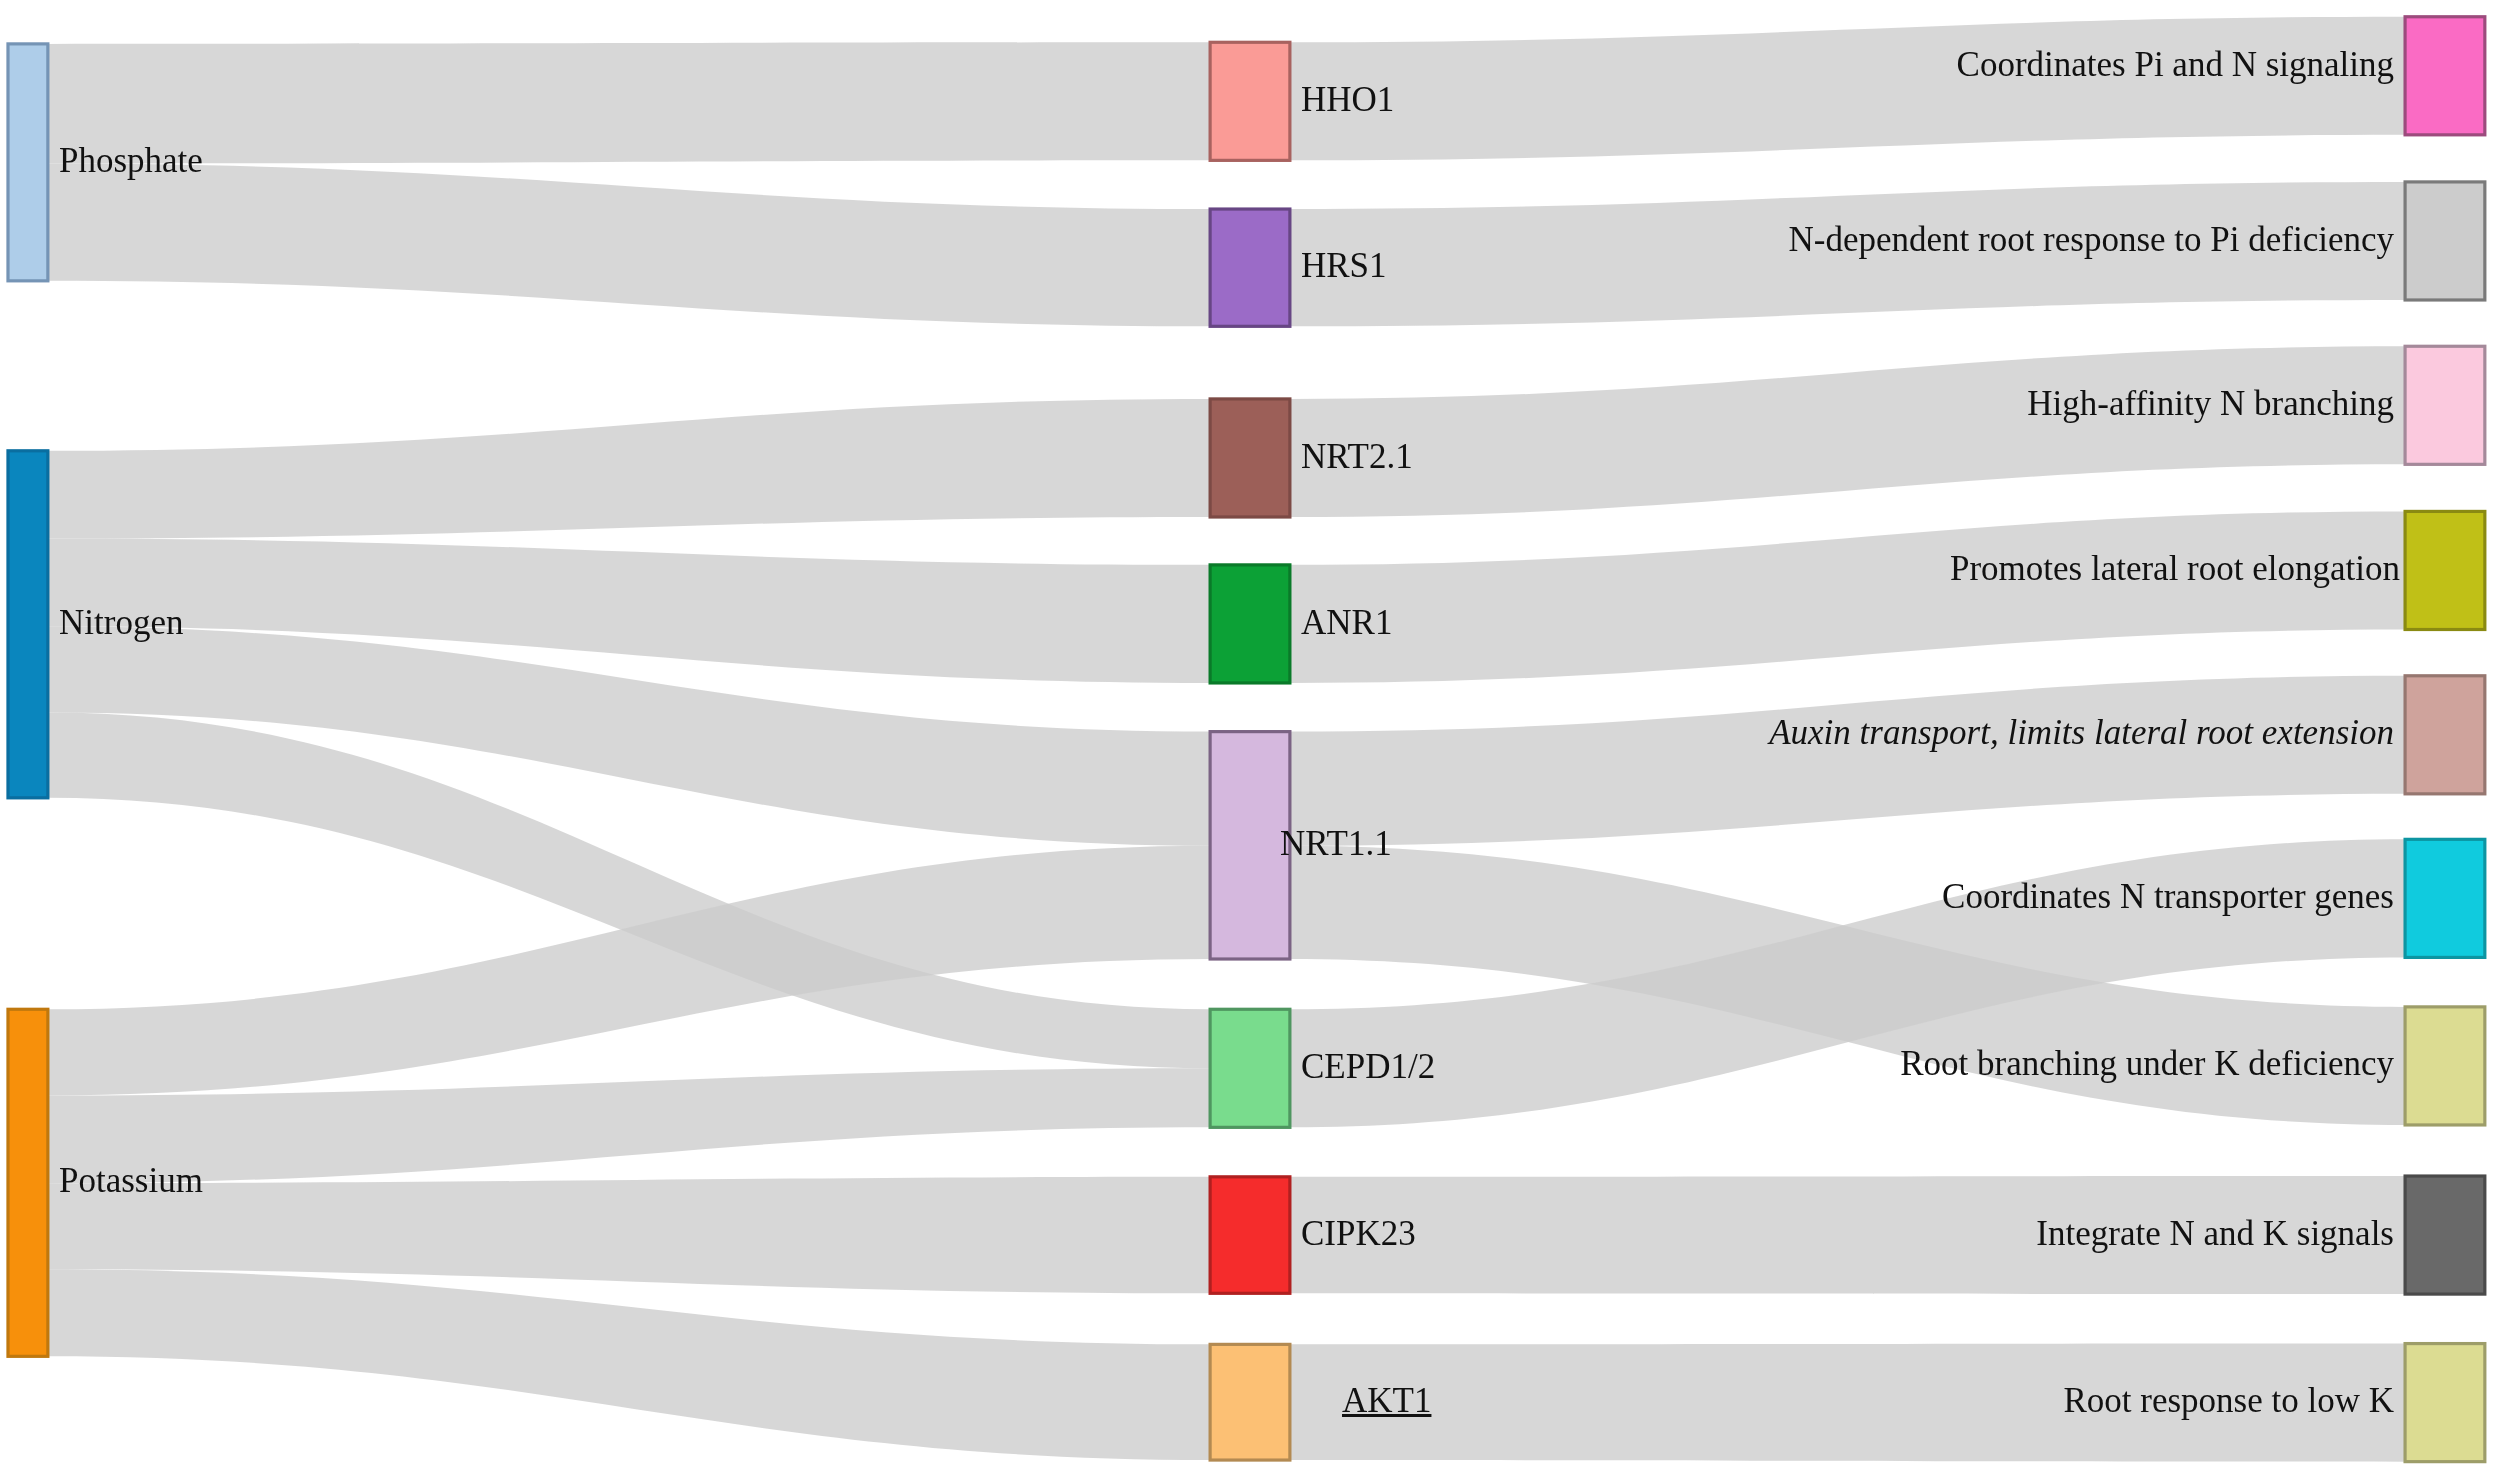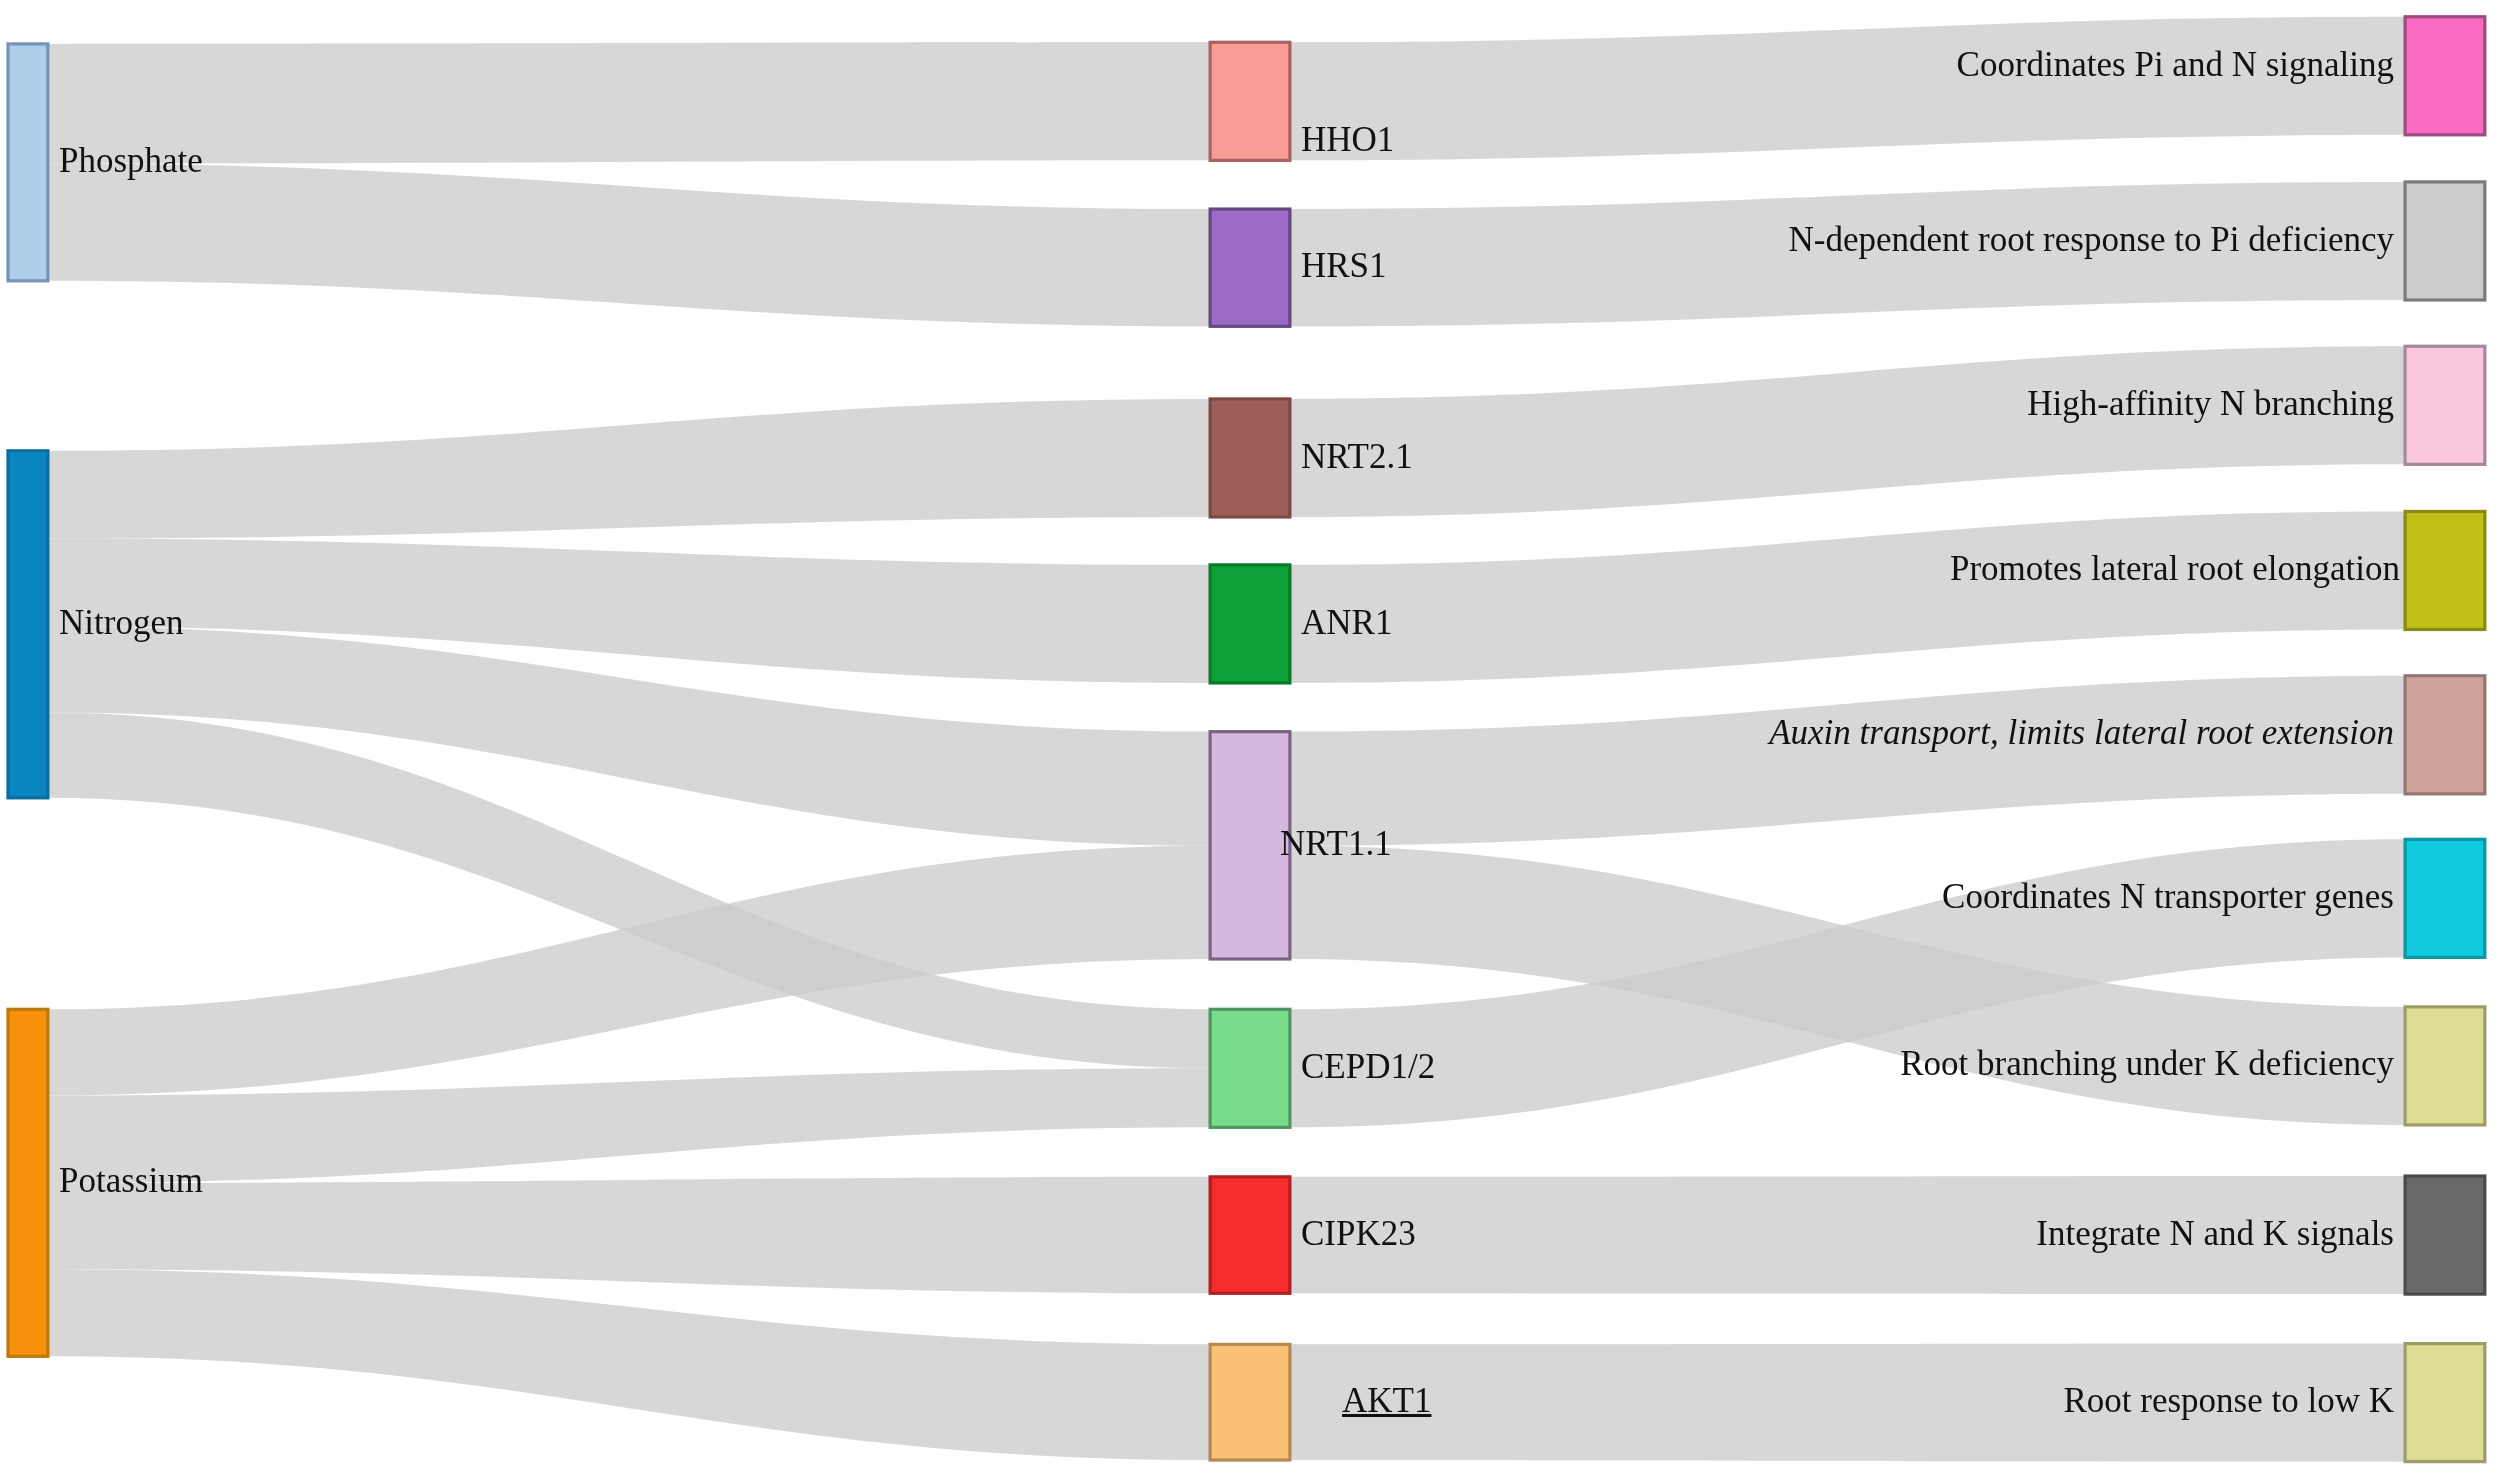--- a/index.html
+++ b/index.html
@@ -58,21 +58,21 @@
         <rect x="3015" y="1052" width="100" height="148" fill="#10CBDE" stroke="#0C95A2" class="node-rect"></rect>
         <rect x="3015" y="1262" width="100" height="148" fill="#DCDC92" stroke="#9D9D69" class="node-rect"></rect>
         <rect x="3015" y="1474" width="100" height="148" fill="#696969" stroke="#4A4A4A" class="node-rect"></rect>
         <rect x="3015" y="1684" width="100" height="148" fill="#DCDC92" stroke="#9D9D69" class="node-rect"></rect>
       </g>
   </svg>
   <div id="labels-layer">
       <div class="lbl lbl-left" style="top: 143px; left: 59px;">Phosphate</div>
       <div class="lbl lbl-left" style="top: 605px; left: 59px;">Nitrogen</div>
       <div class="lbl lbl-left" style="top: 1163px; left: 59px;">Potassium</div>
-      <div class="lbl lbl-left" style="top: 82px; left: 1301px; margin-top: 40px;">HHO1</div>
+      <div class="lbl lbl-left" style="top: 82px; left: 1301px;">HHO1</div>
       <div class="lbl lbl-left" style="top: 248px; left: 1301px;">HRS1</div>
       <div class="lbl lbl-left" style="top: 439px; left: 1301px;">NRT2.1</div>
       <div class="lbl lbl-left" style="top: 605px; left: 1301px;">ANR1</div>
       <div class="lbl lbl-left" style="top: 826px; left: 1280px;">NRT1.1</div>
       <div class="lbl lbl-left" style="top: 1049px; left: 1301px;">CEPD1/2</div>
       <div class="lbl lbl-left" style="top: 1216px; left: 1301px;">CIPK23</div>
       <div class="lbl lbl-left" style="top: 1383px; left: 1342px; text-decoration: underline;">AKT1</div>
       <div class="lbl lbl-right" style="top: 47px; right: 106px;">Coordinates Pi and N signaling</div>
       <div class="lbl lbl-right" style="top: 222px; right: 106px;">N-dependent root response to Pi deficiency</div>
       <div class="lbl lbl-right" style="top: 386px; right: 106px;">High-affinity N branching</div>

